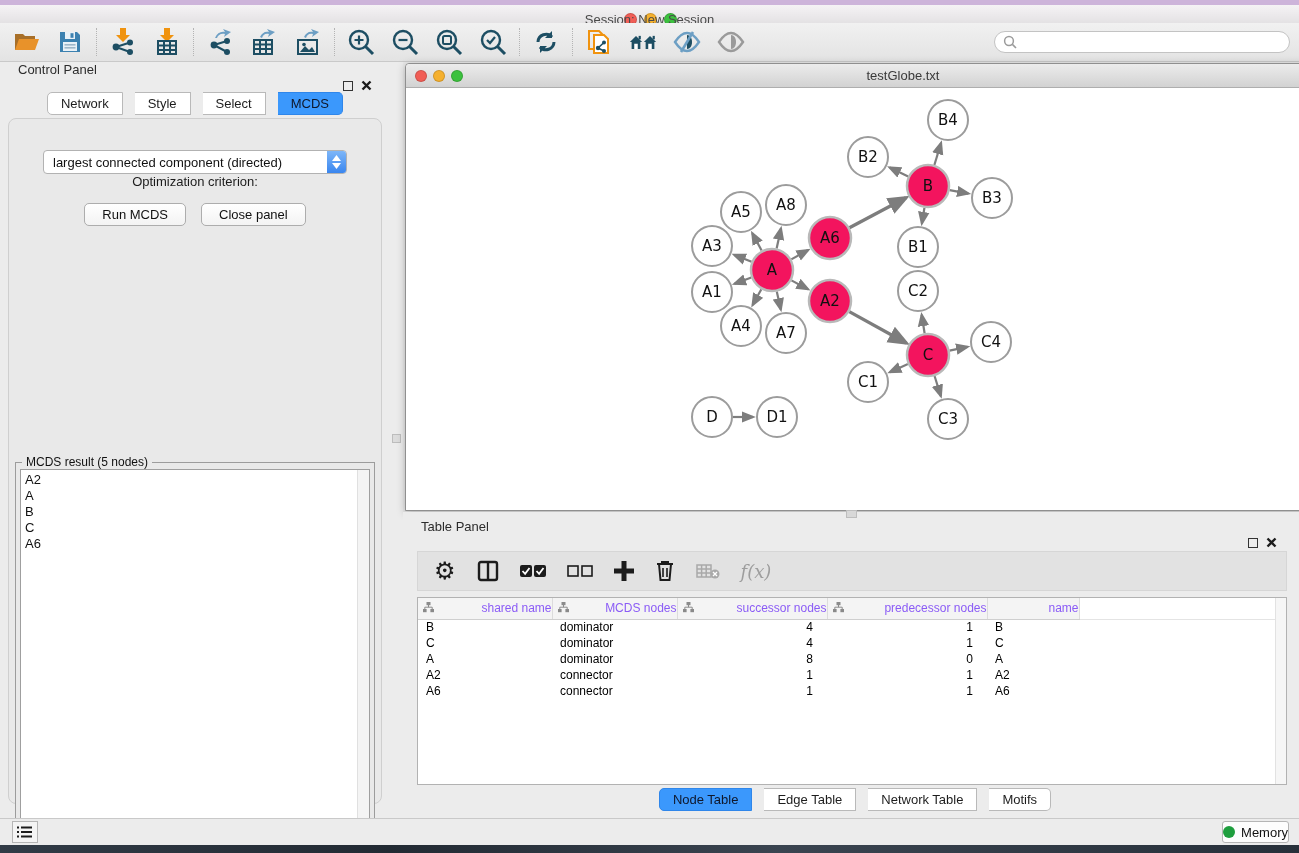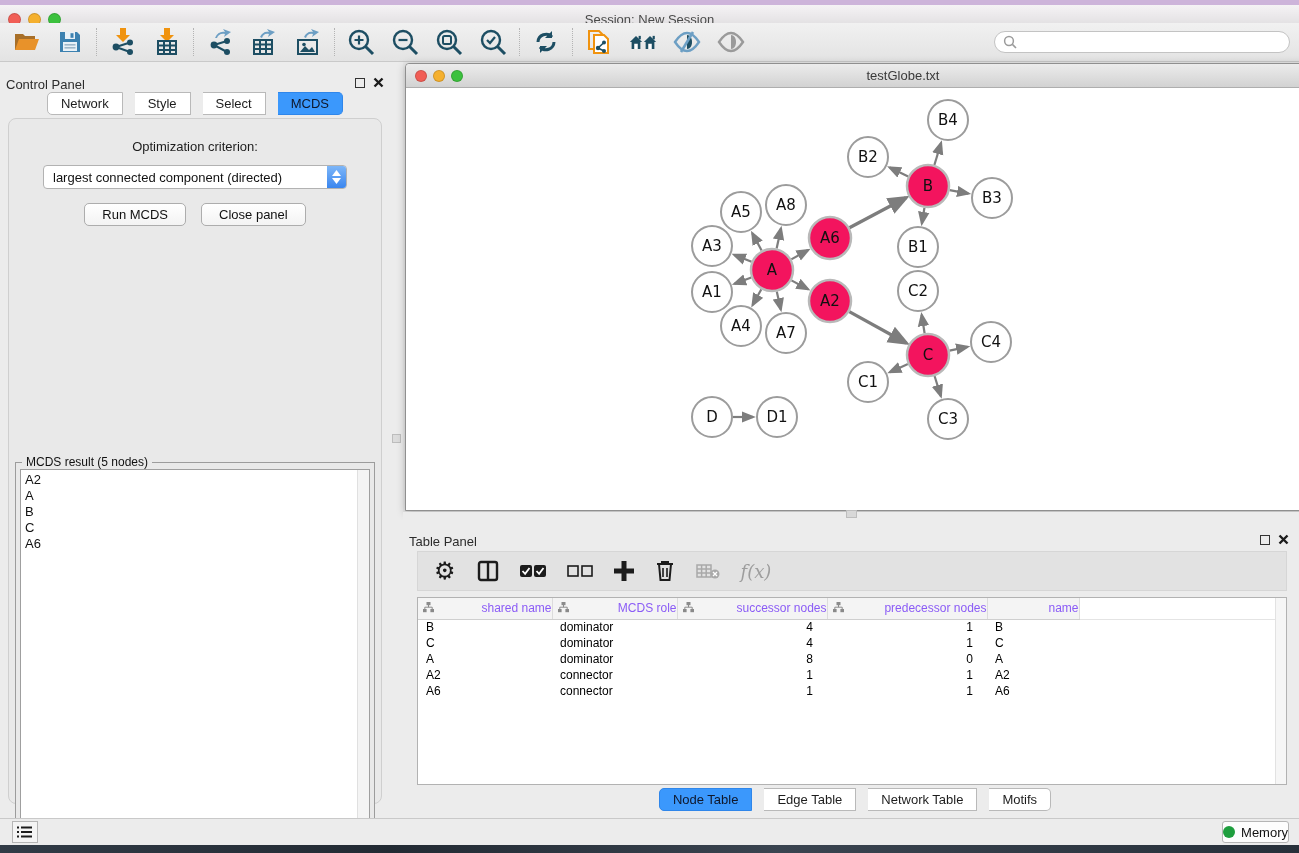--- a/index.html
+++ b/index.html
@@ -3,21 +3,21 @@
 <meta charset="utf-8">
 <style>
   * { margin:0; padding:0; box-sizing:border-box; }
   html,body { width:1299px; height:853px; font-family:"Liberation Sans","DejaVu Sans",sans-serif; background:#e8e8e8; overflow:hidden; }
   #app { position:relative; width:1299px; height:853px; background:#e8e8e8; }
 
   
   #desktop-top { position:absolute; left:0; top:0; width:100%; height:5px; background:#cdb4da; }
   #main-titlebar { position:absolute; left:0; top:5px; width:100%; height:30px;
     background:linear-gradient(#f5f3f5,#d9d7d9); border-bottom:1px solid #b8b6b8;
-    display:flex; align-items:center; }
+    display:flex; align-items:center;justify-content:center; }
   .tl { width:13px; height:13px; border-radius:50%; margin-right:7px; border:1px solid rgba(0,0,0,.15); }
   .tl.red{background:#f15e56;} .tl.yellow{background:#f5b02e;} .tl.green{background:#3cc13e;}
   #main-titlebar .lights { display:flex; margin-left:8px; }
   #main-title { position:absolute; left:0; right:0; text-align:center; font-size:13px; color:#4a4a4a; }
 
   
   #toolbar { position:absolute; left:0; top:23px; width:100%; height:39px;
     background:linear-gradient(#f1f1f1,#e3e3e3); border-bottom:1px solid #c9c9c9;
     display:flex; align-items:center; }
   .tb-group { display:flex; align-items:center; gap:16px; padding:0 12px; }
@@ -26,21 +26,21 @@
   .tb-icon svg { display:block; }
   #toolbar-search { margin-left:auto; margin-right:9px; width:296px; height:22px; background:#fff;
     border:1px solid #c3c3c3; border-radius:12px; display:flex; align-items:center; padding:0 8px; }
   #toolbar-search input { border:none; outline:none; flex:1; font-size:12px; margin-left:5px; background:transparent; }
 
   
   #content { position:absolute; left:0; top:62px; width:100%; height:756px; }
 
   
   #control-panel { position:absolute; left:0; top:0; width:390px; height:100%; background:#ececec; }
-  .panel-head { height:30px; display:flex; align-items:flex-end; padding:0 6px; }
+  .panel-head { height:30px; display:flex; align-items:flex-start; padding:0 18px;flex-direction:column; }
   .panel-head .ph-title { font-size:13px; color:#2c2c2c; }
   .panel-head .ph-icons { margin-left:auto; display:flex; align-items:center; gap:8px; }
   .float-box { width:10px; height:10px; border:1.5px solid #333; display:inline-block; cursor:pointer; }
   .close-x { cursor:pointer; display:inline-block; }
   .tabs-row { display:flex; justify-content:center;gap:12px; }
   .tab { font-size:13px; padding:3px 13px; background:#fff; border:1px solid #b9b9b9; border-left:none;
     color:#1d1d1d; cursor:pointer; }
   .tab:first-child { border-left:1px solid #b9b9b9; border-radius:5px 0 0 5px; }
   .tab:last-child { border-radius:0 5px 5px 0; }
   .tab.active { background:#3b98fc; border-color:#2f86ea; color:#0f172a; }
@@ -303,32 +303,32 @@
           </span>
         </span>
       </div>
       <div class="tabs-row" id="cp-tabs">
           <span class="tab">Network</span>
           <span class="tab">Style</span>
           <span class="tab">Select</span>
           <span class="tab active">MCDS</span>
         </div>
       <div id="cp-body">
-        <div id="opt-label">Optimization criterion:</div>
         <div id="criterion-select">
           <span class="sel-text">largest connected component (directed)</span>
           <span class="sel-stepper">
             <svg width="9" height="6" viewBox="0 0 9 6">
                 <path d="M4.5 0L9 6H0z" fill="#fff"></path>
               </svg>
             <svg width="9" height="6" viewBox="0 0 9 6">
                 <path d="M4.5 6L0 0h9z" fill="#fff"></path>
               </svg>
           </span>
         </div>
+        <div id="opt-label">Optimization criterion:</div>
         <div class="btn-row">
           <button class="btn">Run MCDS</button>
           <button class="btn">Close panel</button>
         </div>
         <div id="mcds-group">
           <span id="mcds-group-title">MCDS result (5 nodes)</span>
           <div id="mcds-list">
             <div class="list-inner" id="mcds-list-items">
                 <div class="mcds-item">A2</div>
                 <div class="mcds-item">A</div>
@@ -556,21 +556,21 @@
                         </g>
                         <path d="M5.5 3v2.2M1.8 7V5.2h7.4V7" stroke="#8a8a8a" fill="none"></path>
                       </svg></span><span>shared name</span></th>
                   <th><span class="hdr-icon"><svg width="11" height="11" viewBox="0 0 11 11">
                         <g fill="#8a8a8a">
                           <rect x="3.5" y="0" width="4" height="3.2"></rect>
                           <rect x="0" y="7" width="3.6" height="3.2"></rect>
                           <rect x="7.4" y="7" width="3.6" height="3.2"></rect>
                         </g>
                         <path d="M5.5 3v2.2M1.8 7V5.2h7.4V7" stroke="#8a8a8a" fill="none"></path>
-                      </svg></span><span>MCDS role</span></th>
+                      </svg></span><span>MCDS nodes</span></th>
                   <th><span class="hdr-icon"><svg width="11" height="11" viewBox="0 0 11 11">
                         <g fill="#8a8a8a">
                           <rect x="3.5" y="0" width="4" height="3.2"></rect>
                           <rect x="0" y="7" width="3.6" height="3.2"></rect>
                           <rect x="7.4" y="7" width="3.6" height="3.2"></rect>
                         </g>
                         <path d="M5.5 3v2.2M1.8 7V5.2h7.4V7" stroke="#8a8a8a" fill="none"></path>
                       </svg></span><span>successor nodes</span></th>
                   <th><span class="hdr-icon"><svg width="11" height="11" viewBox="0 0 11 11">
                         <g fill="#8a8a8a">

